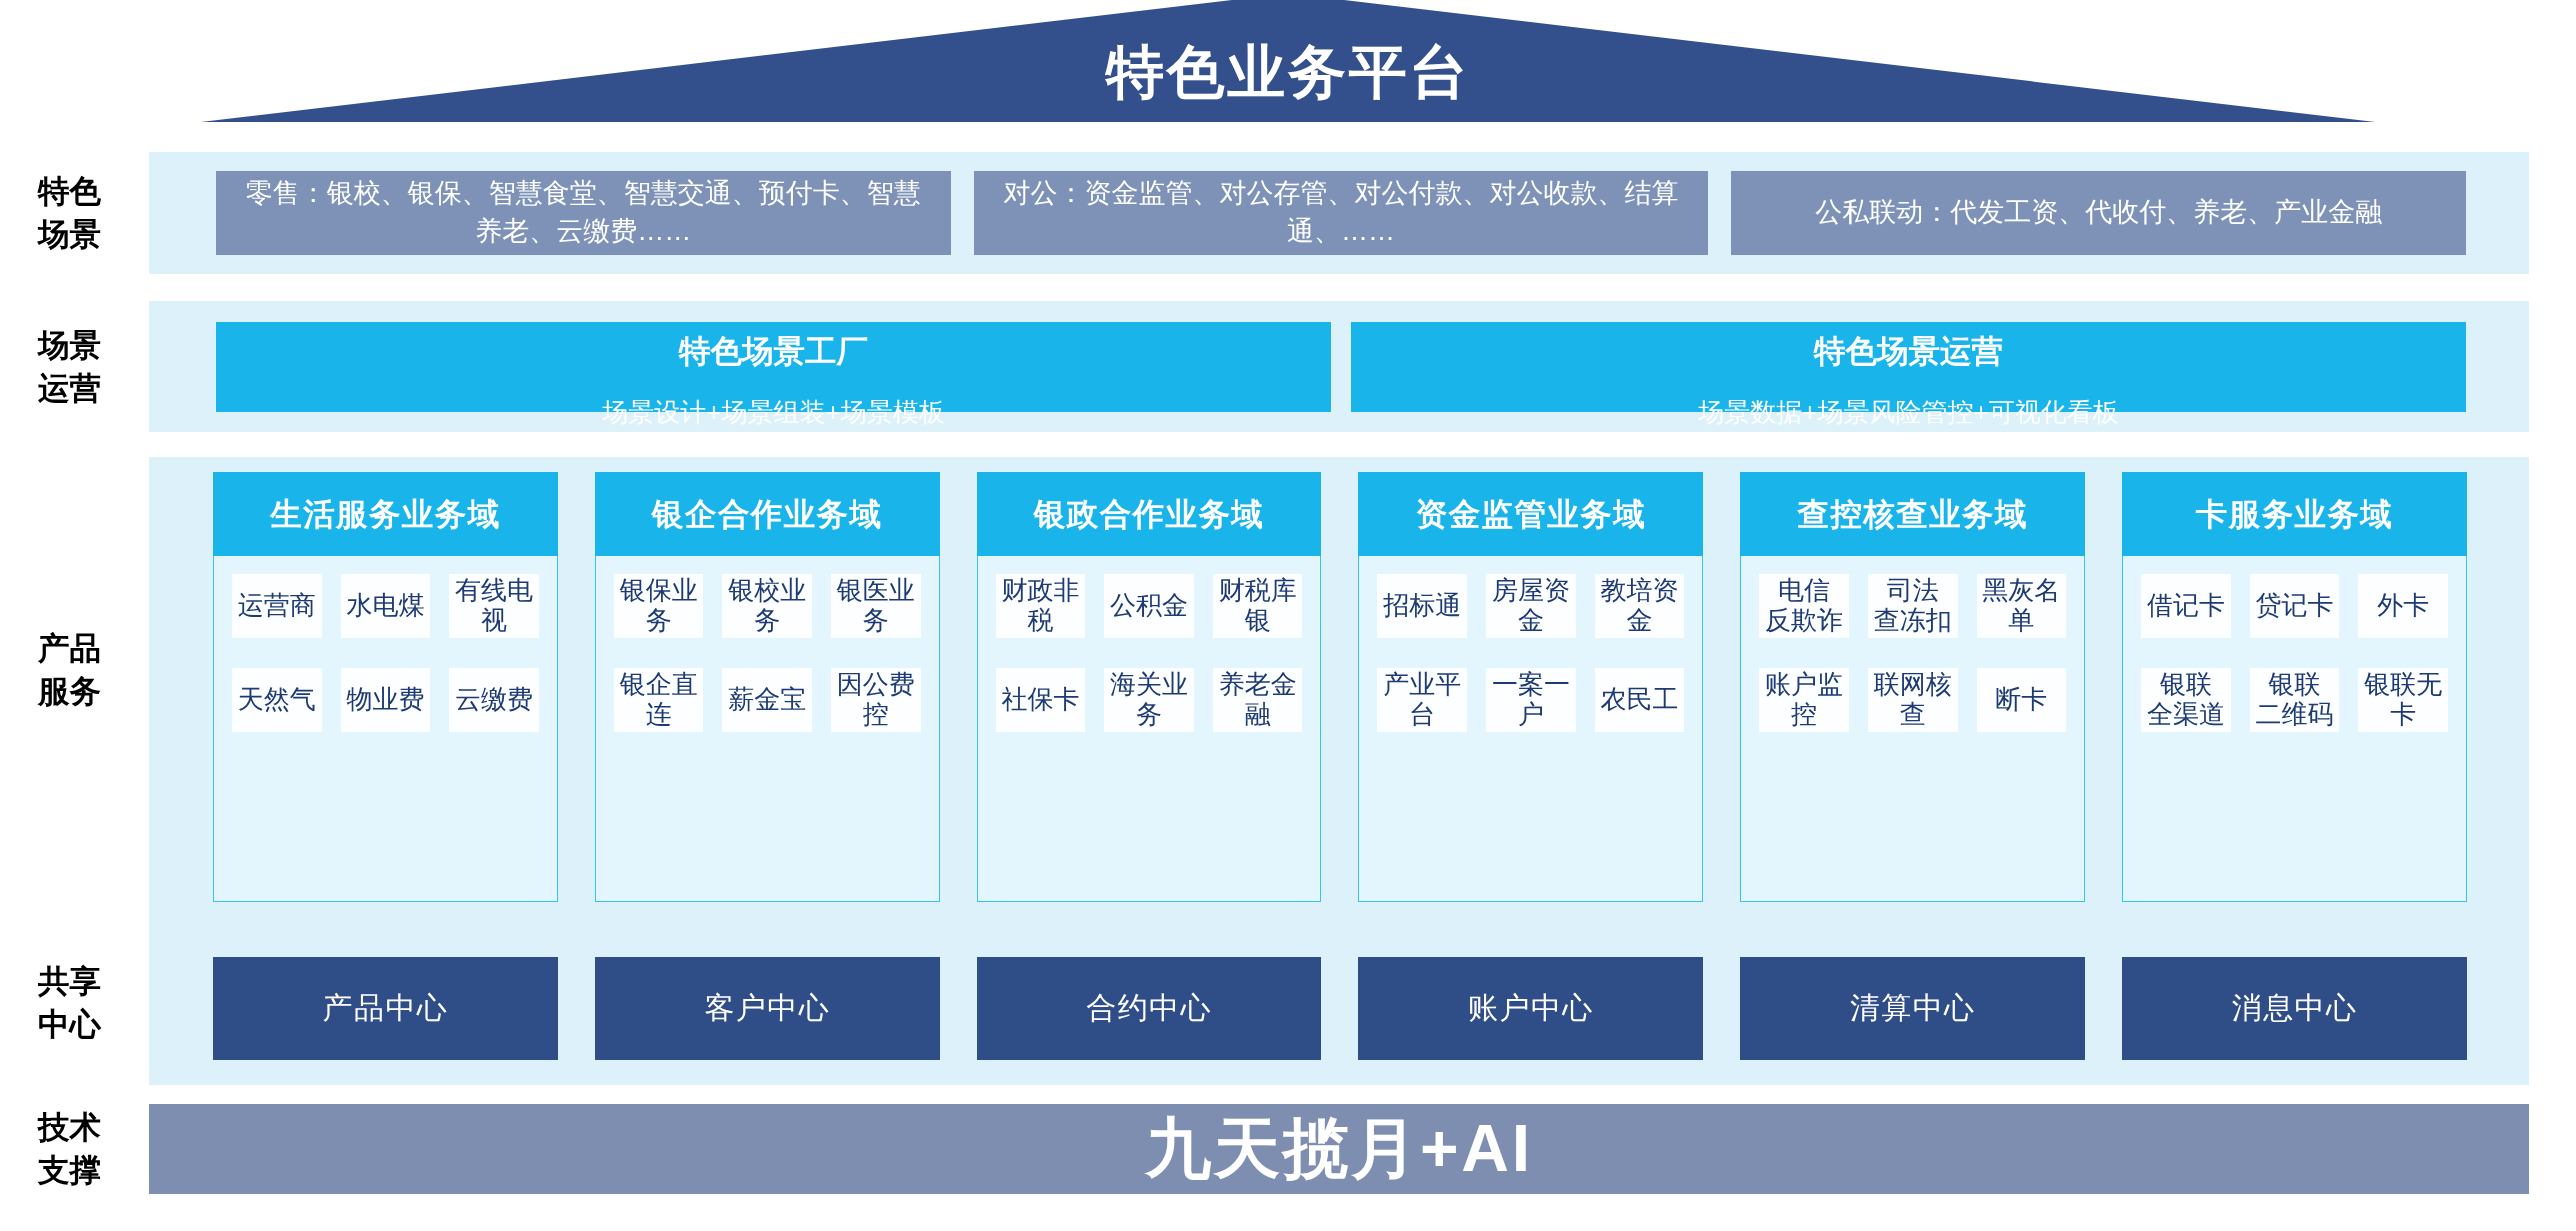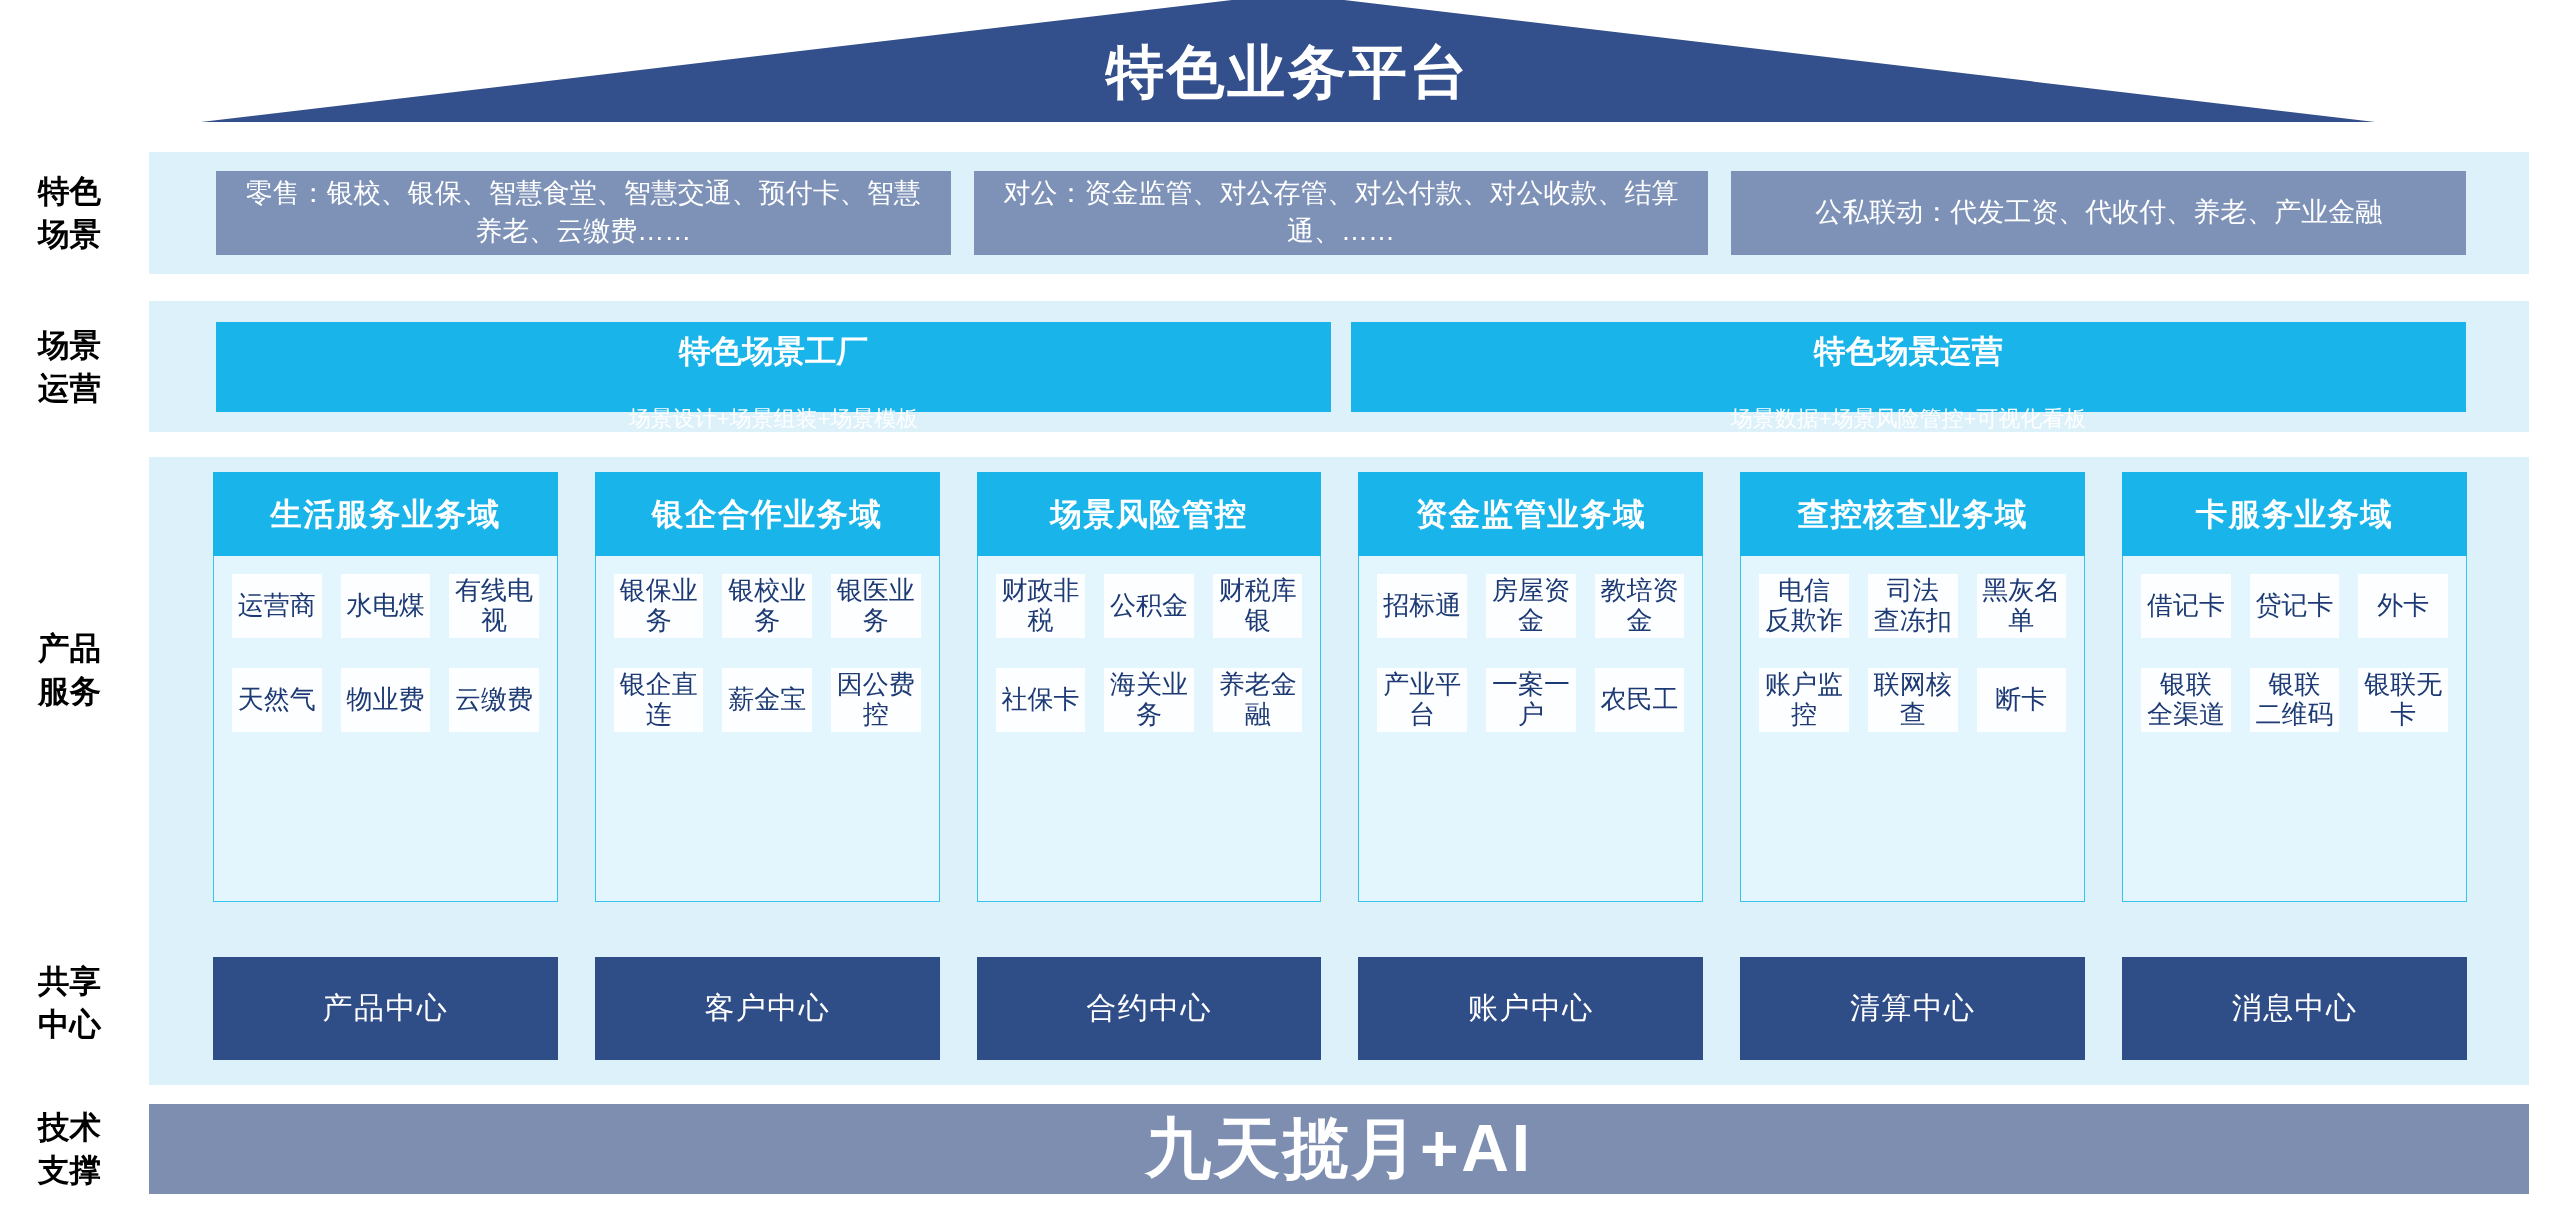--- a/index.html
+++ b/index.html
@@ -38,21 +38,21 @@
   
   .band-scenarios{top:152px;height:122px;padding:19px 63px 19px 67px;gap:23px;}
   .scenario-box{
     flex:1;background:var(--slate);color:#fff;font-size:27px;line-height:1.4;
     display:flex;align-items:center;justify-content:center;text-align:center;padding:0 23px;box-sizing:border-box;
   }
   
   .band-operations{top:301px;height:131px;padding:20.5px 63px 20.5px 67px;gap:20px;}
   .op-box{flex:1;background:var(--cyan);color:#fff;text-align:center;box-sizing:border-box;padding-top:9.6px;}
   .op-title{font-size:31.5px;font-weight:700;}
-  .op-sub{font-size:22px;margin-top:31px;}
+  .op-sub{font-size:26px;margin-top:22px;}
   
   .band-products{top:457px;height:478px;padding:15px 62px 33px 64px;gap:37px;}
   .product-col{flex:1;display:flex;flex-direction:column;min-width:0;}
   .product-header{
     height:84px;line-height:84px;background:var(--cyan);color:#fff;
     font-size:31.5px;font-weight:700;text-align:center;letter-spacing:1.4px;
   }
   .product-body{
     flex:1;background:var(--col-body);border:1.4px solid var(--cyan-border);border-top:none;
     box-sizing:border-box;padding:18px 18px 20.5px;
@@ -128,21 +128,21 @@
         <div class="product-body">
           <div class="product-item">银保业务</div>
           <div class="product-item">银校业务</div>
           <div class="product-item">银医业务</div>
           <div class="product-item">银企直连</div>
           <div class="product-item">薪金宝</div>
           <div class="product-item">因公费控</div>
         </div>
       </div>
       <div class="product-col">
-        <div class="product-header">场景风险管控</div>
+        <div class="product-header">银政合作业务域</div>
         <div class="product-body">
           <div class="product-item">财政非税</div>
           <div class="product-item">公积金</div>
           <div class="product-item">财税库银</div>
           <div class="product-item">社保卡</div>
           <div class="product-item">海关业务</div>
           <div class="product-item">养老金融</div>
         </div>
       </div>
       <div class="product-col">

